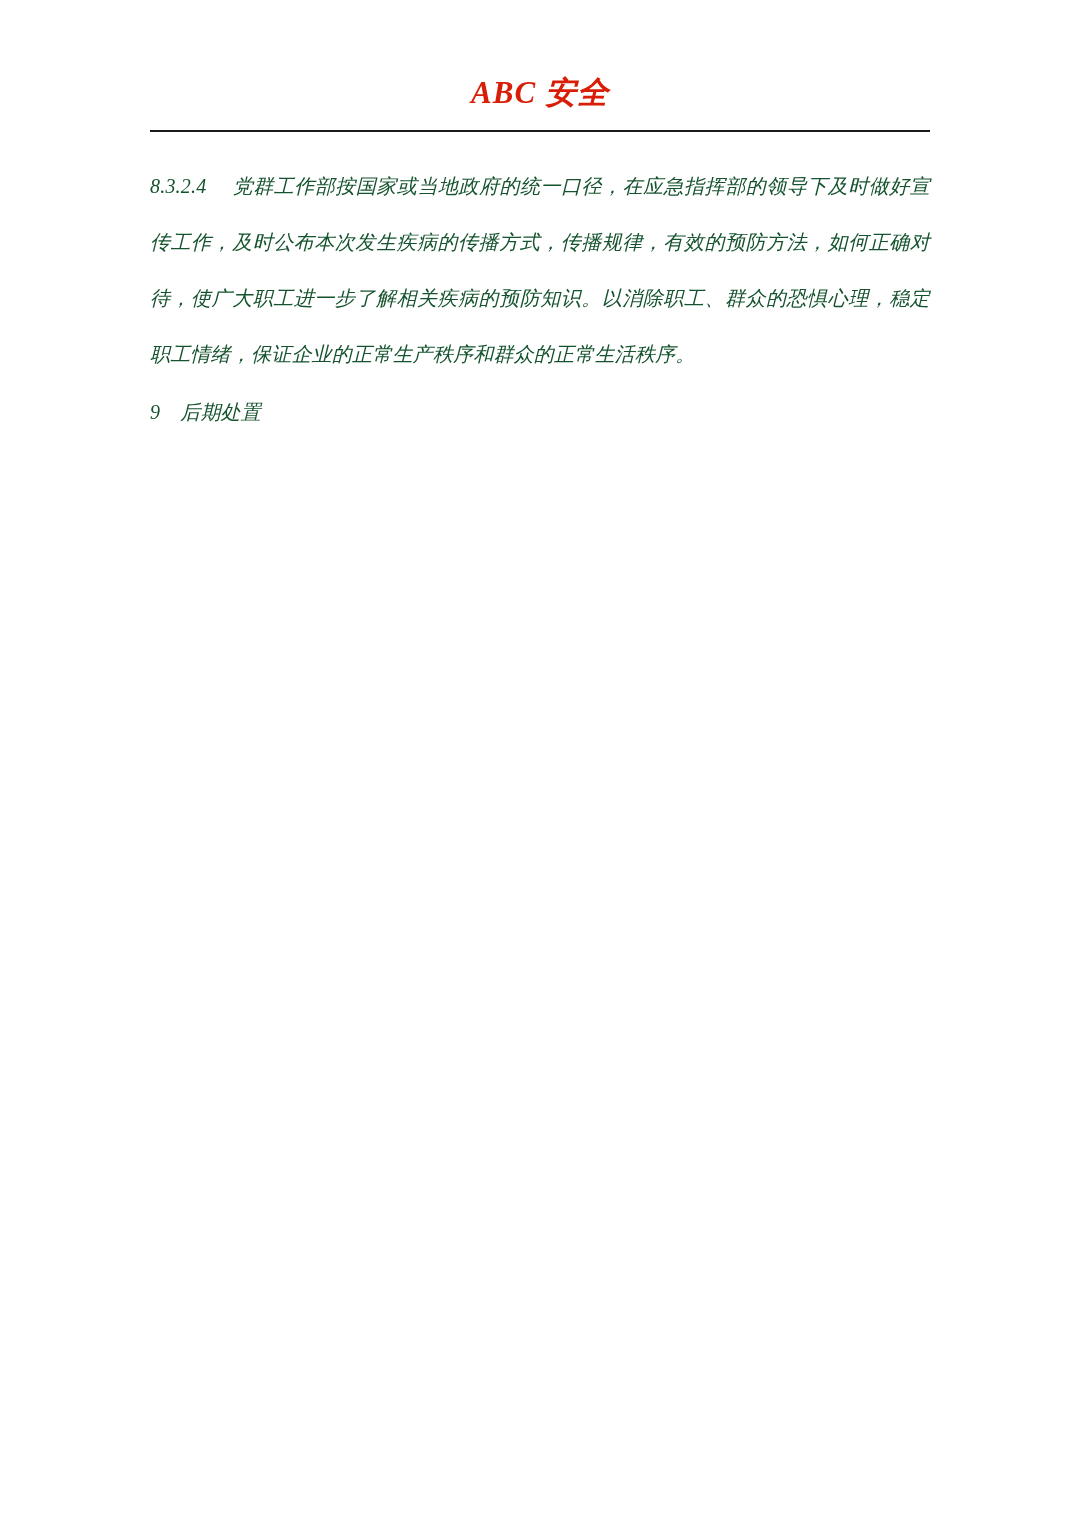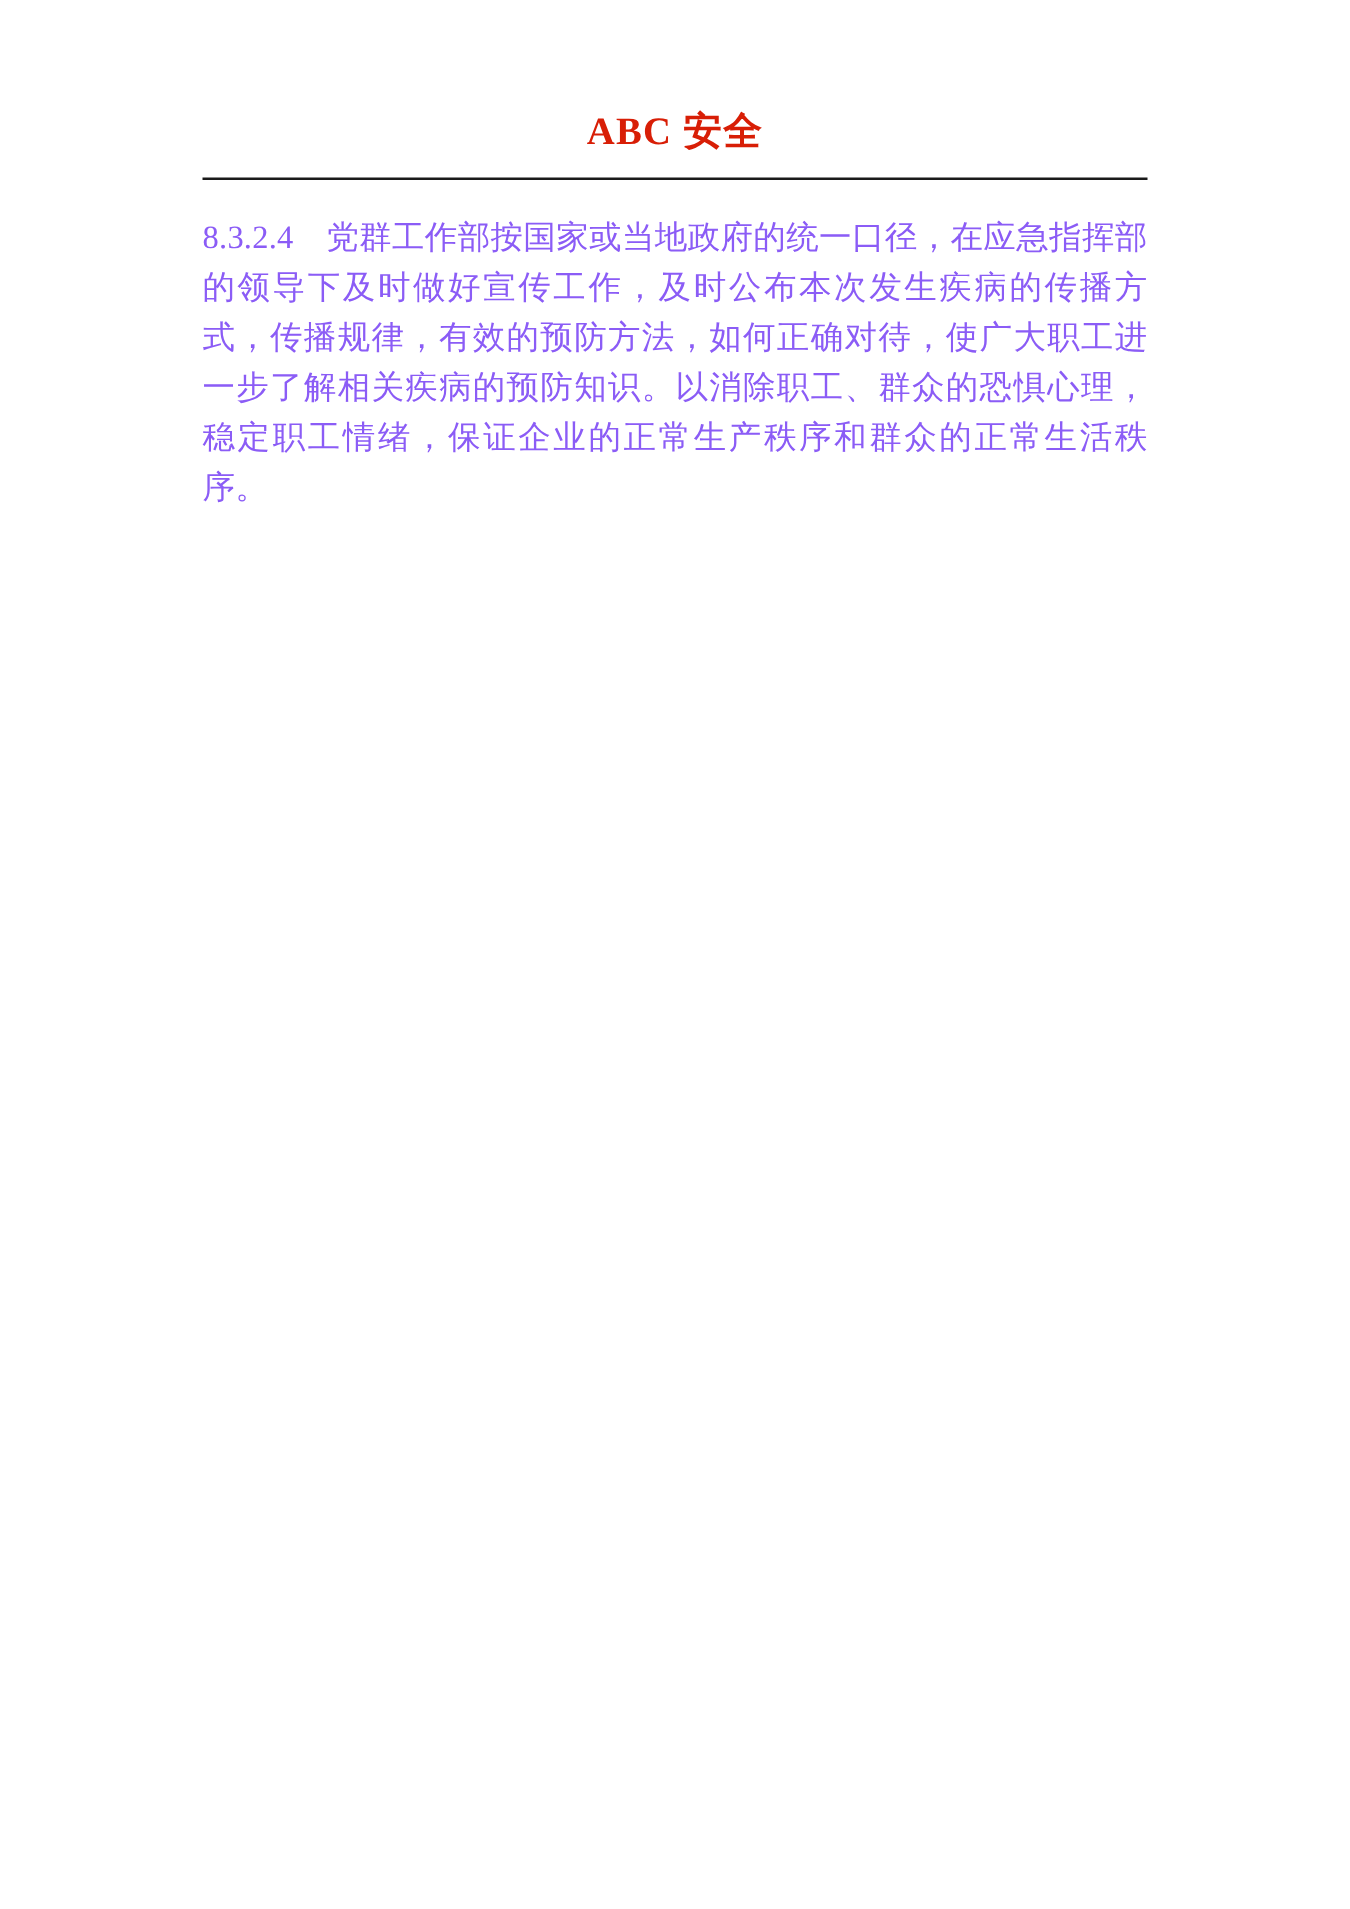--- a/index.html
+++ b/index.html
@@ -13,21 +13,22 @@
     font-family: "Liberation Serif", "DejaVu Serif", serif;
     color: #1a1a1a;
     position: relative;
     overflow: hidden;
   }
   .page {
     position: relative;
     width: 1080px;
     height: 1527px;
     box-sizing: border-box;
-    padding: 12px;
+    padding: 0;
+    font-style: italic;
   }
   .header {
     text-align: center;
     padding-top: 72px;
     padding-bottom: 6px;
   }
   .header-title {
     display: inline-block;
     font-family: "Liberation Serif", "DejaVu Serif", serif;
     font-weight: bold;
@@ -37,26 +38,26 @@
   }
   .header-rule {
     margin: 10px 150px 0 150px;
     border-top: 2px solid #1a1a1a;
   }
   .content {
     padding: 26px 150px 0 150px;
   }
   p.para {
     margin: 0 0 0 0;
-    font-size: 26px;
-    line-height: 40px;
+    font-size: 20px;
+    line-height: 56px;
     text-align: justify;
     text-justify: inter-ideograph;
     letter-spacing: 0.2px;
-    color: #8b5cf6;
+    color: #14532d;
   }
   p.para + p.para {
     margin-top: 2px;
   }
   .num {
     white-space: nowrap;
   }
   .gap-s {
     display: inline-block;
     width: 20px;
@@ -80,15 +81,18 @@
 
     <p class="para">
       <span class="num">8.3.2.4</span><span class="gap-m"></span><span>党群工作部按国家或当地政府的统一口径，在应急指挥部的领导下及时做好宣传工作，及时公布本次发生疾病的传播方式，传播规律，有效的预防方法，如何正确对待，使广大职工进一步了解相关疾病的预防知识。以消除职工、群众的恐惧心理，稳定职工情绪，保证企业的正常生产秩序和群众的正常生活秩序。</span>
     </p>
 
 
 
 
 
 
+    <p class="para">
+      <span class="num">9</span><span class="gap-s"></span><span>后期处置</span>
+    </p>
 
   </div>
 </div>
 
 </body></html>

